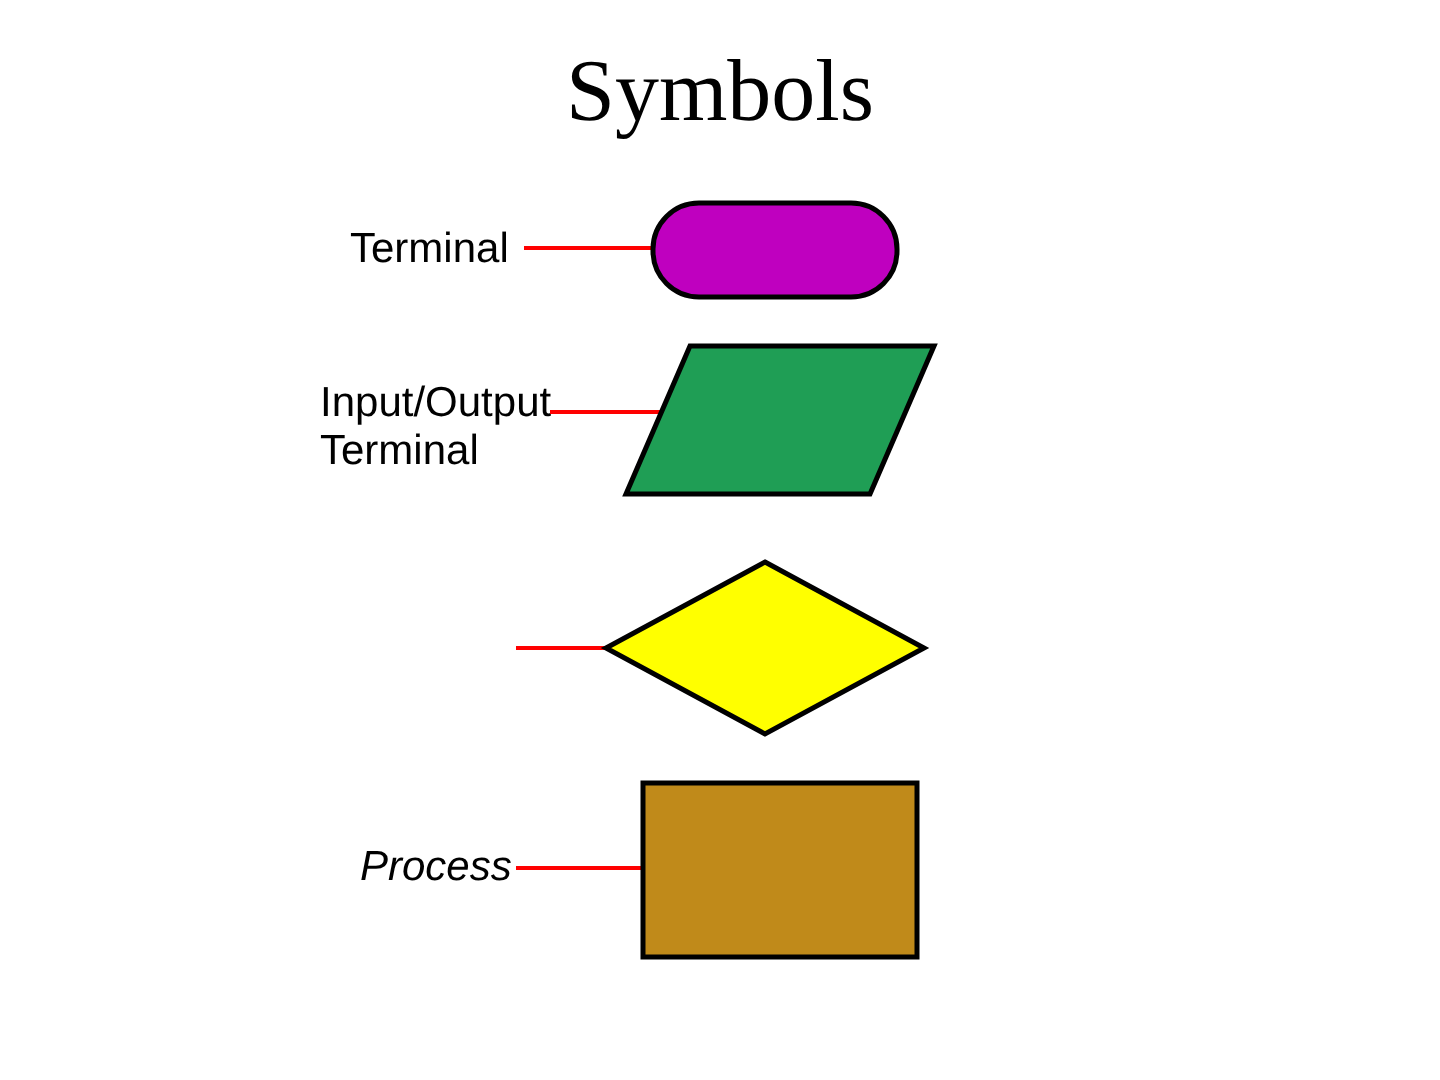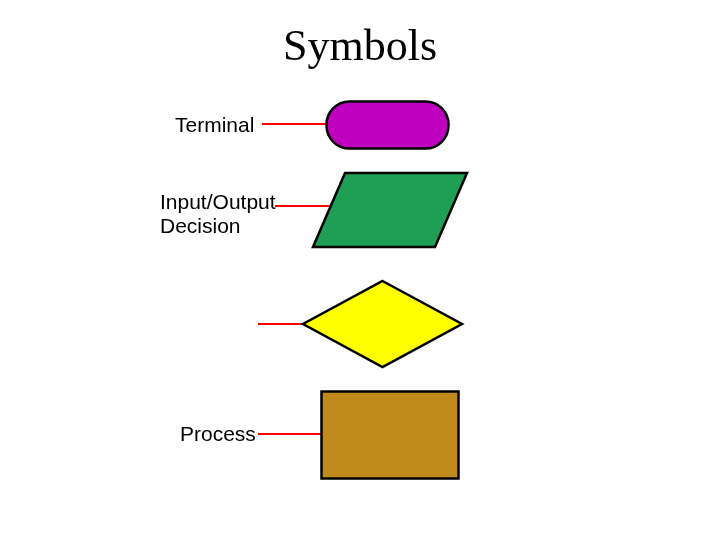--- a/index.html
+++ b/index.html
@@ -48,42 +48,42 @@
   <svg class="shape" style="left:262px; top:116px;" width="80" height="16">
     <line x1="0" y1="8" x2="70" y2="8" stroke="#ff0000" stroke-width="2"></line>
     <polygon points="70,3 80,8 70,13" fill="#ff0000"></polygon>
   </svg>
 
   <svg class="shape" style="left:325px; top:100px;" width="125" height="50">
     <rect x="1.5" y="1.5" width="122" height="47" rx="23" ry="23" fill="#bf00bf" stroke="#000000" stroke-width="2.5"></rect>
   </svg>
 
   <div class="label" style="left:160px; top:190px;">Input/Output
-Decision</div>
+Terminal</div>
 
   <svg class="shape" style="left:275px; top:198px;" width="80" height="16">
     <line x1="0" y1="8" x2="70" y2="8" stroke="#ff0000" stroke-width="2"></line>
     <polygon points="70,3 80,8 70,13" fill="#ff0000"></polygon>
   </svg>
 
   <svg class="shape" style="left:310px; top:170px;" width="160" height="80">
     <polygon points="35,3 157,3 125,77 3,77" fill="#1f9e55" stroke="#000000" stroke-width="2.5"></polygon>
   </svg>
 
 
   <svg class="shape" style="left:258px; top:316px;" width="80" height="16">
     <line x1="0" y1="8" x2="70" y2="8" stroke="#ff0000" stroke-width="2"></line>
     <polygon points="70,3 80,8 70,13" fill="#ff0000"></polygon>
   </svg>
 
   <svg class="shape" style="left:300px; top:278px;" width="165" height="92">
     <polygon points="82.5,3 162,46 82.5,89 3,46" fill="#ffff00" stroke="#000000" stroke-width="2.5"></polygon>
   </svg>
 
-  <div class="label" style="left:180px; top:422px;">Process</div>
+  <div class="label" style="left:180px; top:422px;font-style:italic;">Process</div>
 
   <svg class="shape" style="left:258px; top:426px;" width="80" height="16">
     <line x1="0" y1="8" x2="70" y2="8" stroke="#ff0000" stroke-width="2"></line>
     <polygon points="70,3 80,8 70,13" fill="#ff0000"></polygon>
   </svg>
 
   <svg class="shape" style="left:320px; top:390px;" width="140" height="90">
     <rect x="1.5" y="1.5" width="137" height="87" fill="#c08a1a" stroke="#000000" stroke-width="2.5"></rect>
   </svg>
 

